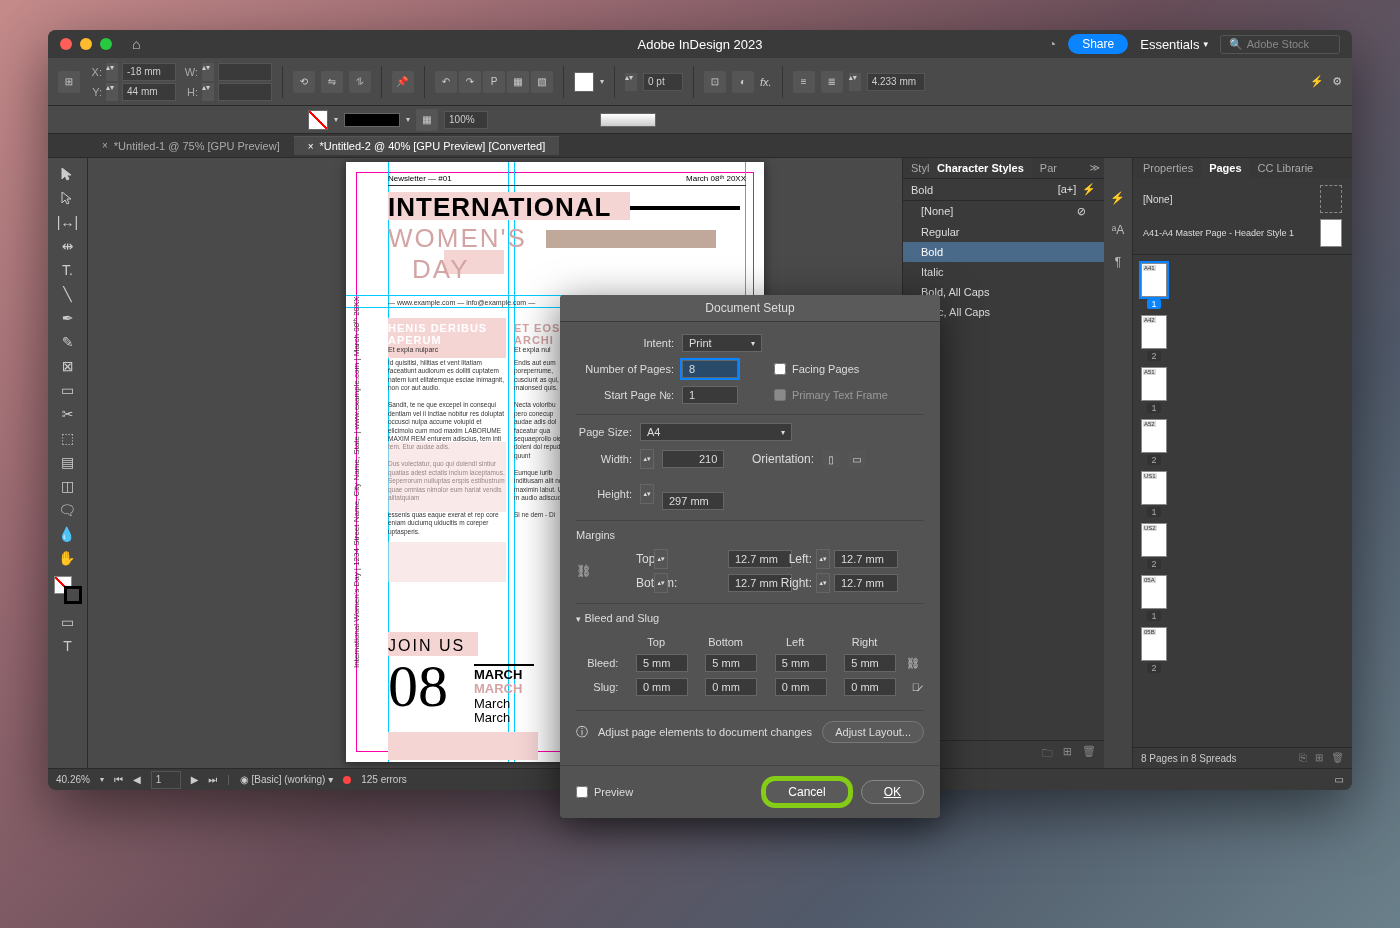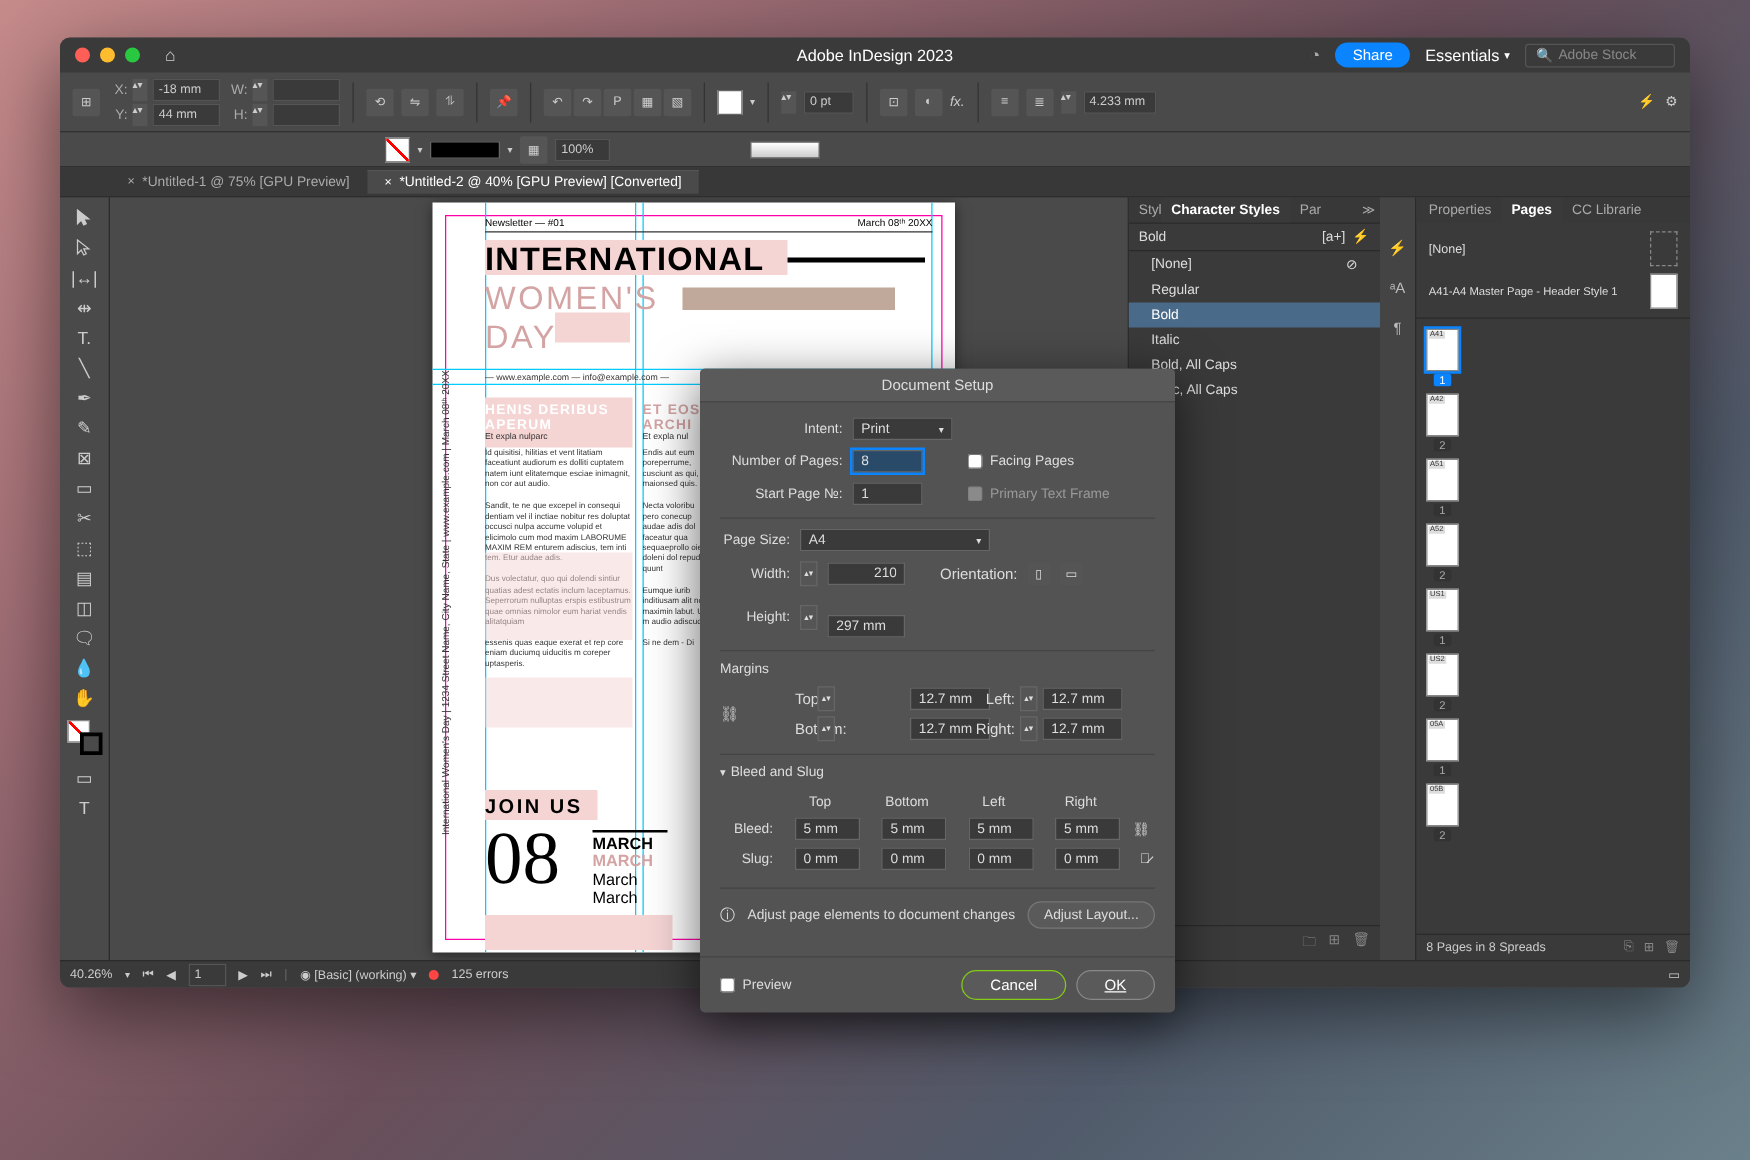--- a/index.html
+++ b/index.html
@@ -44,33 +44,33 @@
 .canvas-area { flex: 1; background: #4a4a4a; position: relative; overflow: hidden; }
 .page { position: absolute; top: 4px; left: 258px; width: 418px; height: 600px; background: #fff; box-shadow: 0 2px 10px rgba(0,0,0,0.5); }
 .page-inner { position: absolute; inset: 10px; border: 1px solid #f0a; }
 .guides-v { position: absolute; top: 0; bottom: 0; width: 1px; background: #0cf; }
 .guides-h { position: absolute; left: 0; right: 0; height: 1px; background: #0cf; }
 .vert-text { position: absolute; left: 6px; top: 60px; bottom: 20px; width: 16px; writing-mode: vertical-rl; transform: rotate(180deg); font-size: 8px; color: #333; text-align: center; }
 .nl-header { position: absolute; top: 12px; left: 42px; right: 18px; display: flex; justify-content: space-between; font-size: 8px; border-bottom: 1px solid #333; padding-bottom: 2px; }
 .big-title { position: absolute; top: 30px; left: 42px; font-family: Georgia, serif; }
 .big-title .line1 { font-size: 26px; font-weight: 700; letter-spacing: 1px; color: #000; }
 .big-title .line2 { font-size: 26px; font-weight: 300; color: #d4a4a4; letter-spacing: 2px; }
-.big-title .line3 { font-size: 26px; font-weight: 300; color: #d4a4a4; letter-spacing: 2px; }
+.big-title .line3 { font-size: 26px; font-weight: 300; color: #d4a4a4; letter-spacing: 2px; margin-left: 24px; }
 .pink-box { position: absolute; background: #f5d4d4; }
 .tan-box { position: absolute; background: #c0a89a; }
 .black-bar { position: absolute; background: #000; height: 4px; }
 .example-line { position: absolute; top: 137px; left: 42px; font-size: 7px; color: #333; }
 .col-heading { font-size: 11px; color: #d4a4a4; font-weight: 600; letter-spacing: 1px; }
 .col-sub { font-size: 7px; color: #333; }
 .body-text { font-size: 6.5px; color: #333; line-height: 1.3; }
 .col { position: absolute; width: 120px; }
 .col1 { left: 42px; top: 160px; }
 .col2 { left: 168px; top: 160px; }
 .joinus { position: absolute; left: 42px; top: 475px; }
-.joinus .ju-label { font-size: 16px; font-weight: 700; letter-spacing: 2px; }
+.joinus .ju-label { font-size: 16px; font-weight: 400; letter-spacing: 2px; }
 .big08 { font-size: 60px; font-weight: 300; font-family: Georgia, serif; position: absolute; left: 42px; top: 490px; }
 .march-stack { position: absolute; left: 128px; top: 506px; font-size: 13px; line-height: 1.1; }
 .panels-right { width: 230px; background: #3a3a3a; border-left: 1px solid #2a2a2a; display: flex; }
 .panel-icons-strip { width: 28px; background: #444; display: flex; flex-direction: column; align-items: center; padding: 30px 0; gap: 12px; }
 .panel-icons-strip .pi { width: 20px; height: 20px; color: #bbb; font-size: 12px; display: flex; align-items: center; justify-content: center; border-radius: 2px; }
 .char-panel { flex: 1; display: flex; flex-direction: column; }
 .panel-tabs { display: flex; font-size: 11px; background: #383838; border-bottom: 1px solid #2a2a2a; }
 .panel-tab { padding: 4px 8px; color: #aaa; cursor: pointer; }
 .panel-tab.active { background: #3a3a3a; color: #fff; font-weight: 600; }
 .panel-tab.clip { max-width: 26px; overflow: hidden; white-space: nowrap; }
@@ -112,21 +112,21 @@
 .dlg-sec-label { font-size: 11px; margin-bottom: 8px; }
 .margins-grid { display: grid; grid-template-columns: 56px 14px 70px 24px 56px 14px 70px; gap: 4px 4px; align-items: center; }
 .link-icon { color: #ccc; font-size: 12px; cursor: pointer; grid-row: 1 / 3; display: flex; align-items: center; }
 .bleed-tbl { width: 100%; }
 .bleed-tbl th { font-size: 11px; font-weight: 400; text-align: center; padding: 2px; }
 .bleed-tbl td { padding: 2px; font-size: 11px; text-align: right; }
 .bleed-tbl .dlg-input { width: 52px; text-align: left; }
 .adjust-row { display: flex; align-items: center; gap: 10px; padding: 10px 0; }
 .adjust-btn { background: #5a5a5a; border: 1px solid #777; border-radius: 12px; padding: 4px 12px; font-size: 11px; color: #ddd; cursor: pointer; }
 .dlg-footer { display: flex; align-items: center; padding: 10px 16px; border-top: 1px solid #444; gap: 8px; }
-.dlg-btn { background: #5a5a5a; border: 1px solid #84cc16; border-radius: 14px; padding: 4px 22px; font-size: 12px; color: #fff; cursor: pointer; }
+.dlg-btn { background: #5a5a5a; border: 5px solid #84cc16; border-radius: 14px; padding: 4px 22px; font-size: 12px; color: #fff; cursor: pointer; }
 .dlg-btn.primary { border: 1.5px solid #888; text-decoration: underline; }
 </style>
 </head>
 <body>
 
 <div class="bg-art"></div>
 
 <div class="window">
   <div class="titlebar">
     <div class="traffic-lights">

